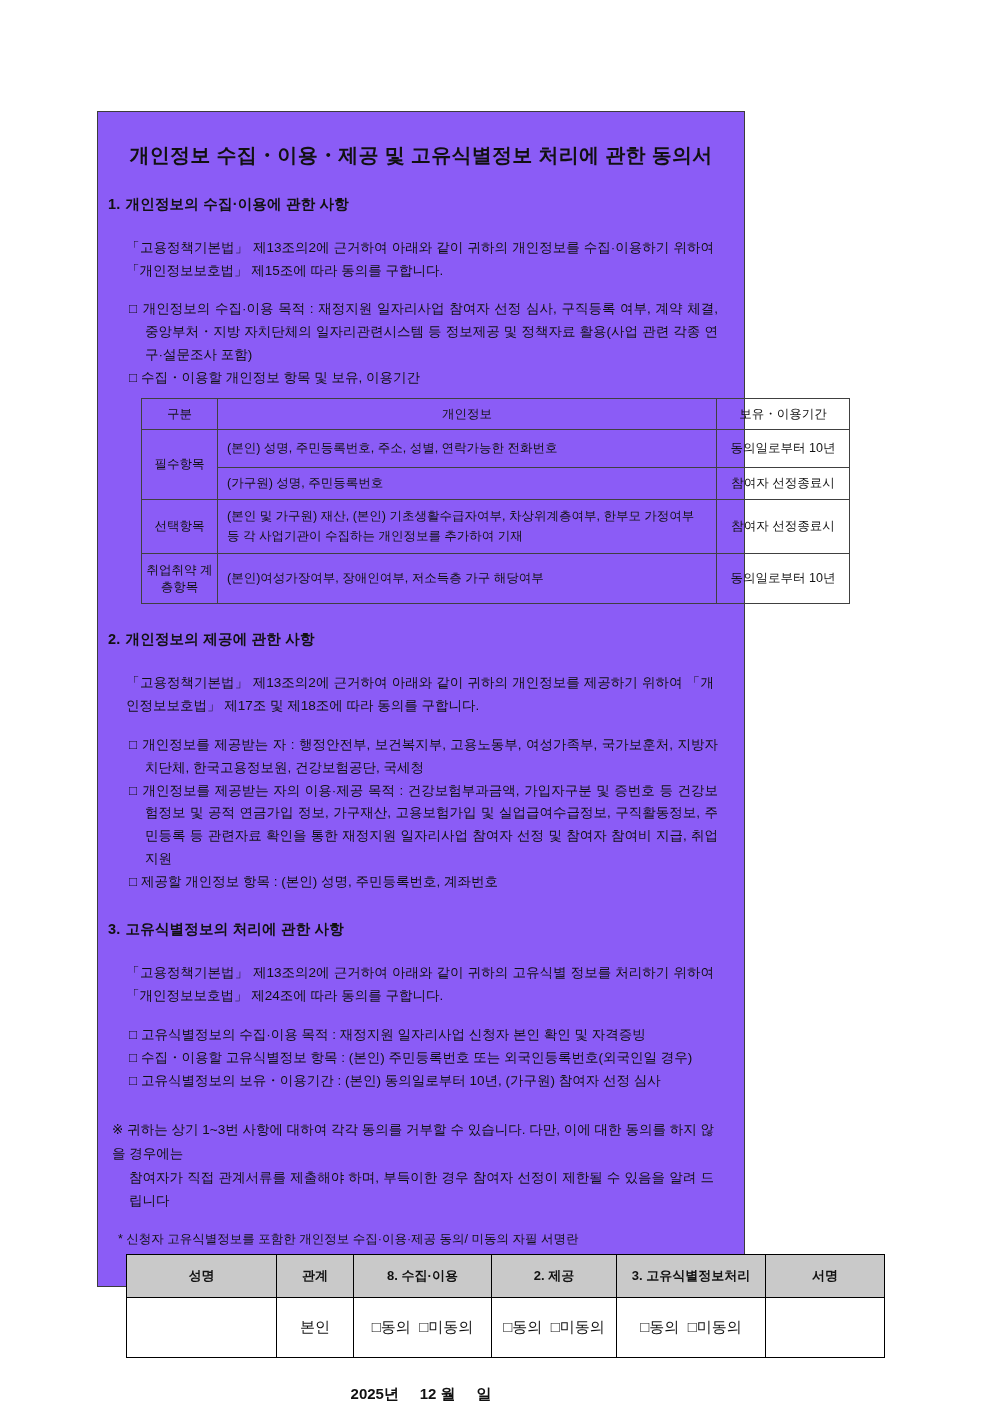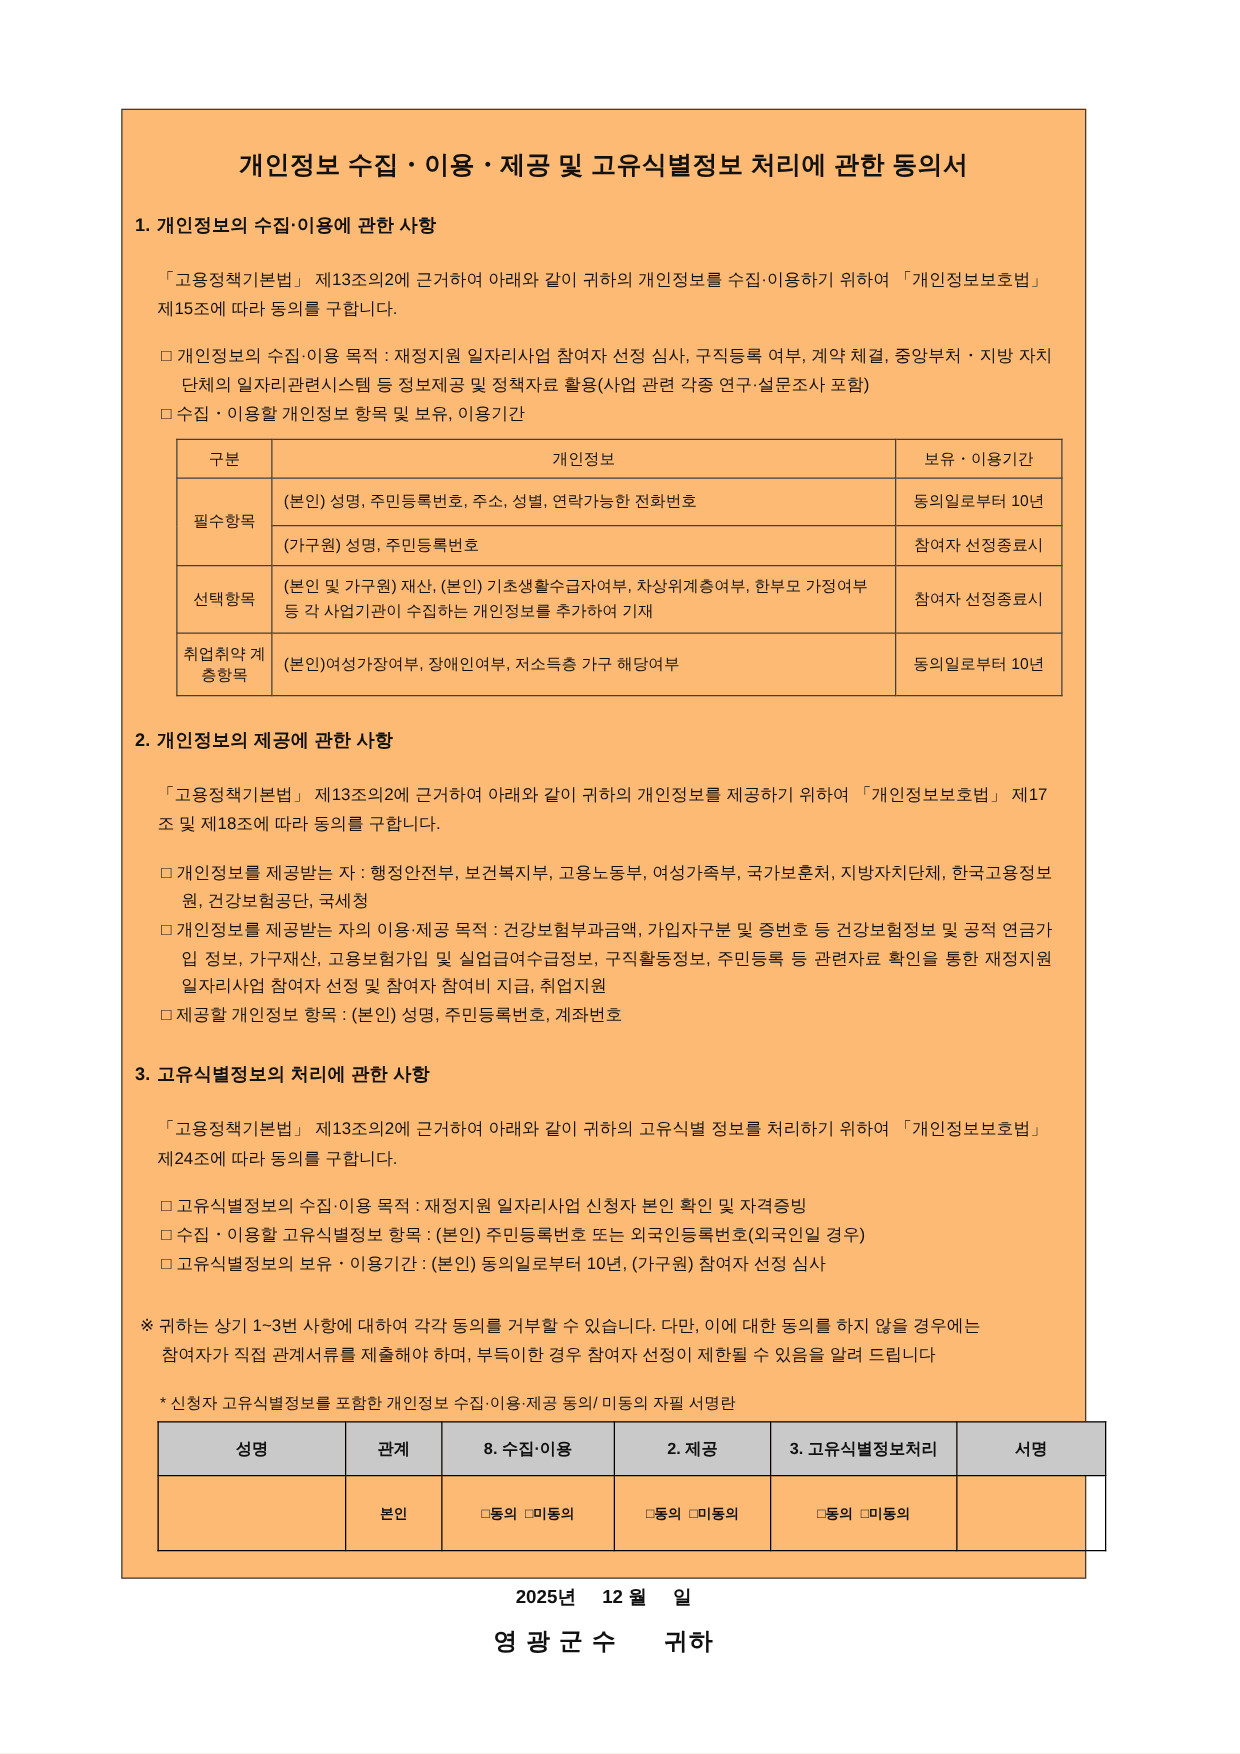--- a/index.html
+++ b/index.html
@@ -1,22 +1,22 @@
 <!DOCTYPE html>
 <html><head>
 <meta charset="utf-8">
 <style>
   html,body{margin:0;padding:0;}
   body{
     width:992px;height:1403px;background:#ffffff;position:relative;
     font-family:"Liberation Sans","DejaVu Sans",sans-serif;color:#111;
   }
   .sheet{
-    position:absolute;left:97px;top:87px;width:772px;height:1176px;
-    border:1px solid #3c3c3c;box-sizing:border-box;background:#fdba74;
+    position:absolute;left:97px;top:111px;width:648px;height:1176px;
+    border:1px solid #3c3c3c;box-sizing:border-box;background:#8b5cf6;
   }
   .doc-title{
     text-align:center;font-size:20px;font-weight:bold;margin-top:30px;
     letter-spacing:.3px;
   }
   .section{margin-top:26px;}
   .sec-head{margin-left:10px;font-size:14.5px;font-weight:bold;letter-spacing:.2px;}
   .sec-head .sec-no{margin-right:5px;}
   .sec-intro{
     margin:22px 30px 0 28px;font-size:13.5px;line-height:1.72;text-align:justify;
@@ -33,25 +33,25 @@
   .t1 .cat{text-align:center;padding:2px 4px;}
   .t1 .per{text-align:center;padding:2px 4px;white-space:nowrap;}
   .t1 .r1{height:38px;}
   .t1 .r2{height:32px;}
   .t1 .r3{height:54px;}
   .t1 .r4{height:50px;}
   .t1 td.info{line-height:1.55;}
   .notice{margin:26px 30px 0 14px;}
   .notice div{font-size:13.5px;line-height:1.75;text-align:justify;}
   .notice .cont{margin-left:17px;}
-  .sign-caption{margin:18px 0 0 30px;font-size:12.5px;}
+  .sign-caption{margin:18px 0 0 20px;font-size:12.5px;}
   .t2{margin:6px 0 0 28px;font-size:13px;table-layout:fixed;width:758px;}
   .t2 th,.t2 td{border:1px solid #000;vertical-align:middle;text-align:center;}
   .t2 th{background:#c9c9c9;font-weight:bold;height:40px;font-size:13px;}
-  .t2 td{height:57px;font-size:11px;white-space:pre;font-weight:bold;}
+  .t2 td{height:57px;font-size:15px;white-space:pre;}
   .date-line{
     text-align:center;font-size:15px;font-weight:bold;margin-top:27px;white-space:pre;
   }
   .addressee{
     text-align:center;font-size:19px;font-weight:bold;margin-top:13px;
     white-space:pre;letter-spacing:1px;
   }
 </style>
 </head>
 <body>

